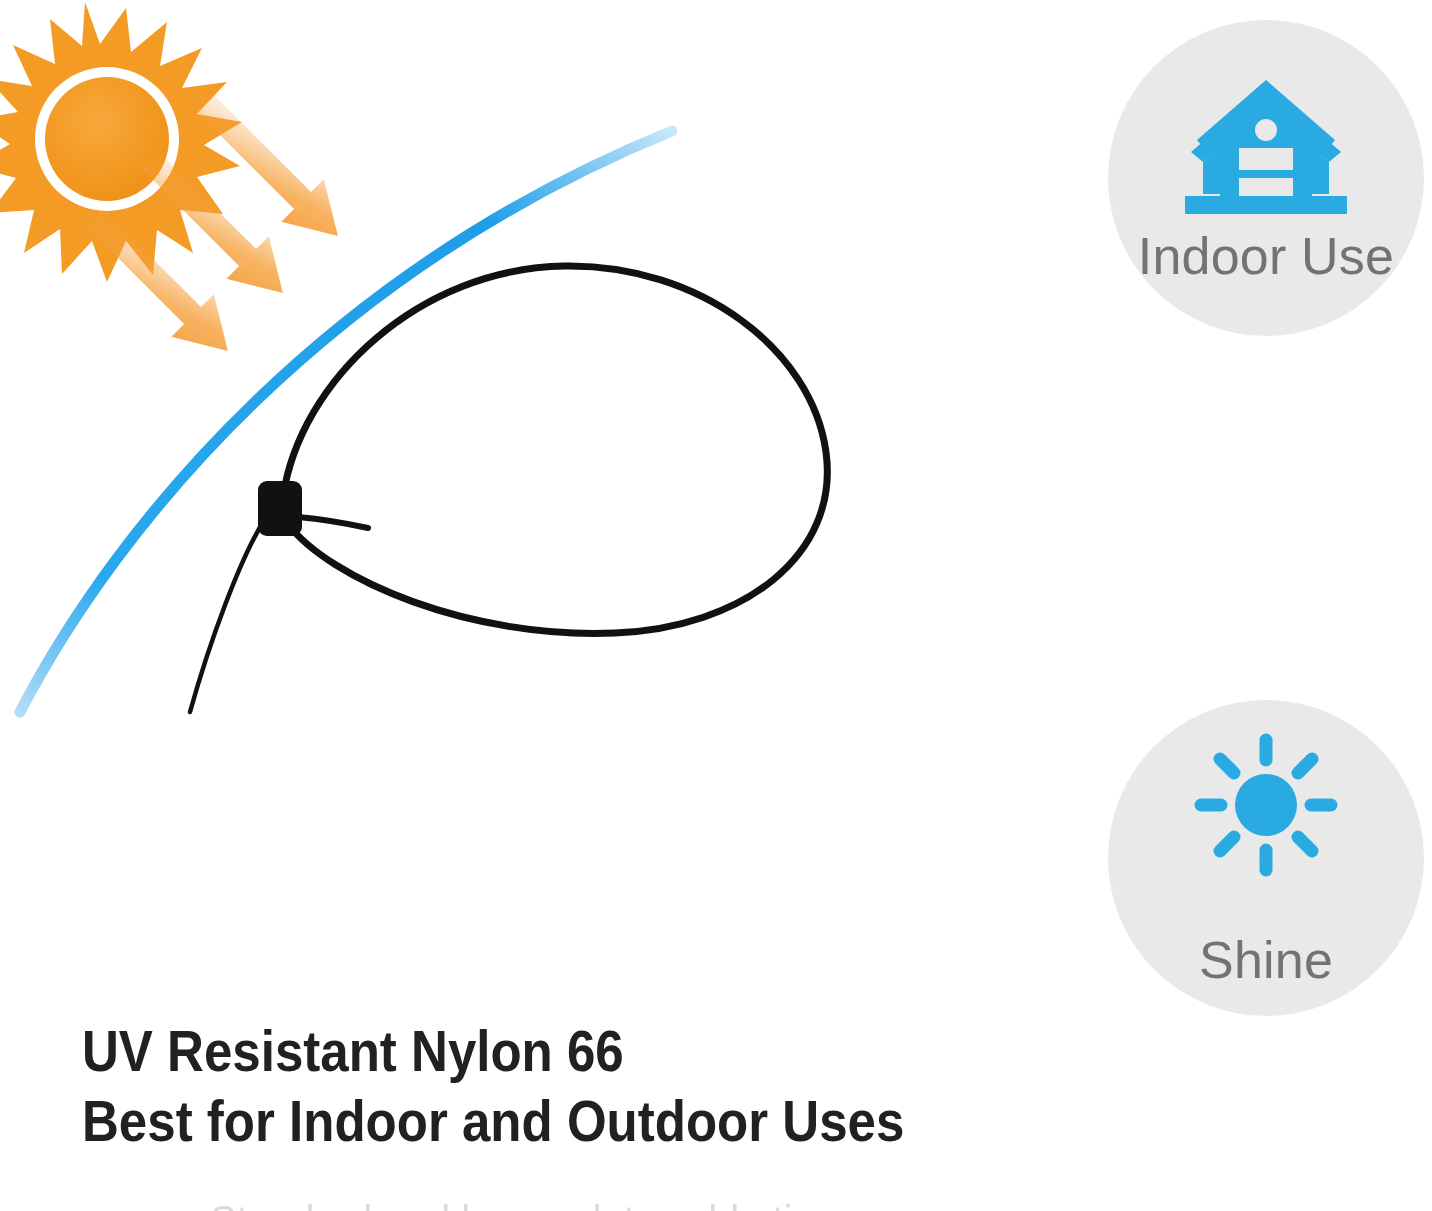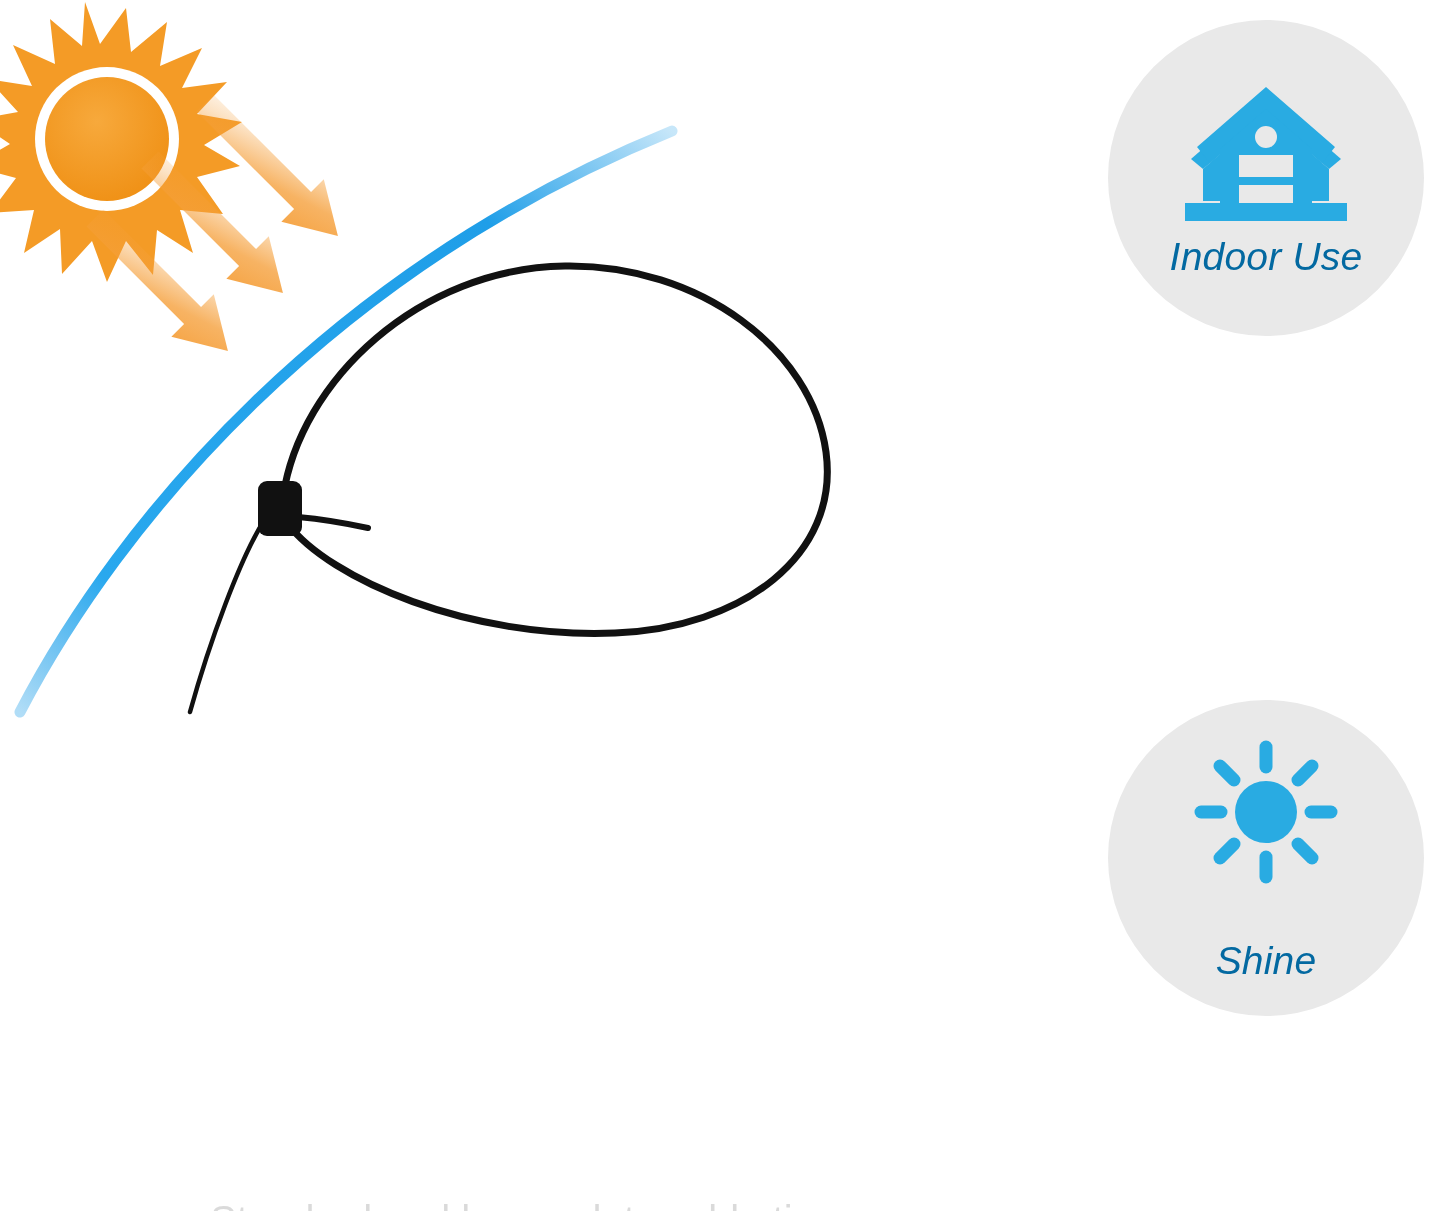--- a/index.html
+++ b/index.html
@@ -52,26 +52,25 @@
   .badge-icon {
     width: 170px;
     height: 150px;
     display: block;
     margin-bottom: 6px;
   }
   .badge-2 .badge-icon { height: 140px; margin-bottom: 14px; }
   .badge-3 .badge-icon { height: 150px; margin-bottom: 10px; }
 
   .badge-label {
-    font-size: 39px;
-    color: #0369a1;
+    font-size: 52px;
+    color: #737373;
     letter-spacing: 0.2px;
     line-height: 1;
     white-space: nowrap;
-    font-style: italic;
   }
 
   
   #headline {
     position: absolute;
     left: 82px;
     top: 1016px;
     width: 980px;
   }
   .headline-line {
@@ -225,18 +224,22 @@
           <line x1="39" y1="29" x2="53" y2="43"></line>
           <line x1="117" y1="107" x2="131" y2="121"></line>
           <line x1="131" y1="29" x2="117" y2="43"></line>
           <line x1="53" y1="107" x2="39" y2="121"></line>
         </g>
       </svg>
       <div class="badge-label">Shine</div>
     </div>
   </div>
 
+  <div id="headline">
+    <div class="headline-line">UV Resistant Nylon 66</div>
+    <div class="headline-line">Best for Indoor and Outdoor Uses</div>
+  </div>
 
   <div id="bottom-clipped">
     <div class="clip-text">Standard and heavy duty cable ties</div>
   </div>
 
 </div>
 
 </body></html>

